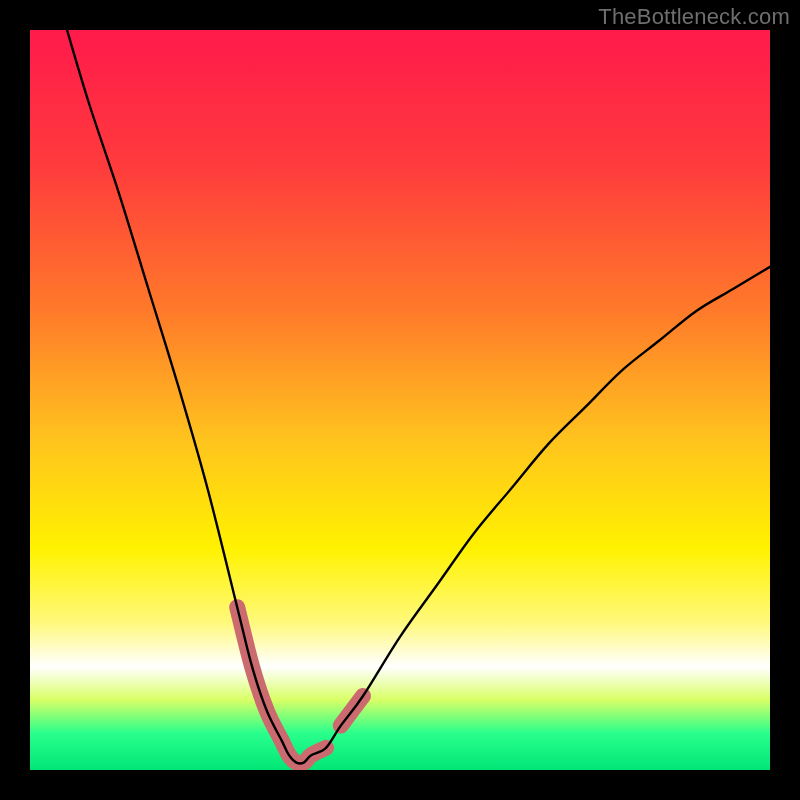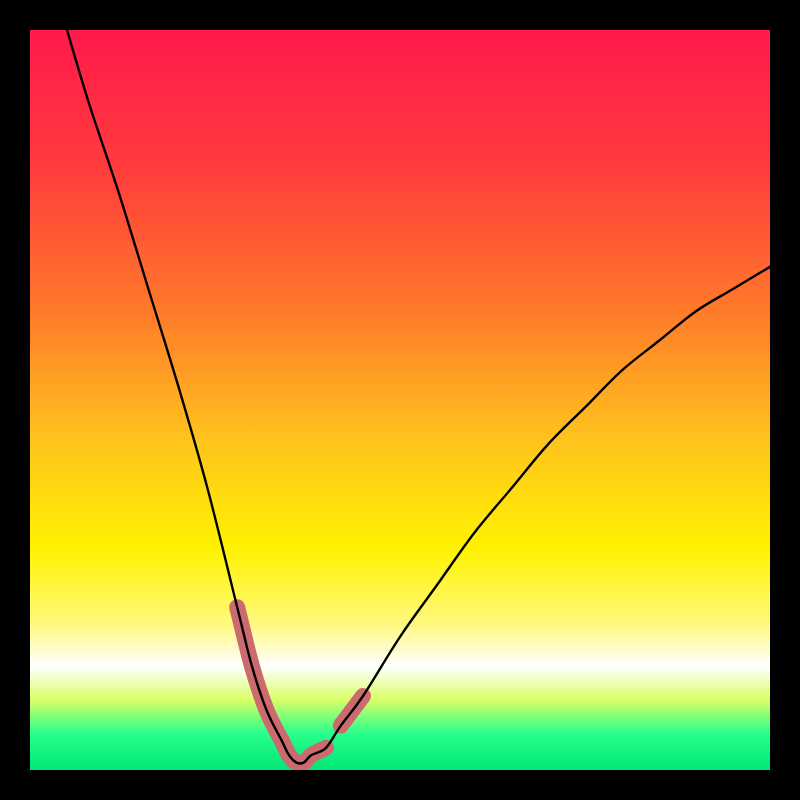--- a/index.html
+++ b/index.html
@@ -39,20 +39,21 @@
   .plot svg {
     display: block;
     width: 740px;
     height: 740px;
   }
 </style>
 </head>
 <body>
 
 <div class="frame">
+  <div class="watermark">TheBottleneck.com</div>
   <div class="plot">
     <svg viewBox="0 0 740 740">
       <defs>
         <linearGradient id="bg-grad" x1="0" y1="0" x2="0" y2="1">
             <stop offset="0%" stop-color="#ff1a4b"></stop>
             <stop offset="18%" stop-color="#ff3a3d"></stop>
             <stop offset="38%" stop-color="#ff7a2a"></stop>
             <stop offset="55.00000000000001%" stop-color="#ffc21e"></stop>
             <stop offset="70%" stop-color="#fff200"></stop>
             <stop offset="80%" stop-color="#fff97a"></stop>

